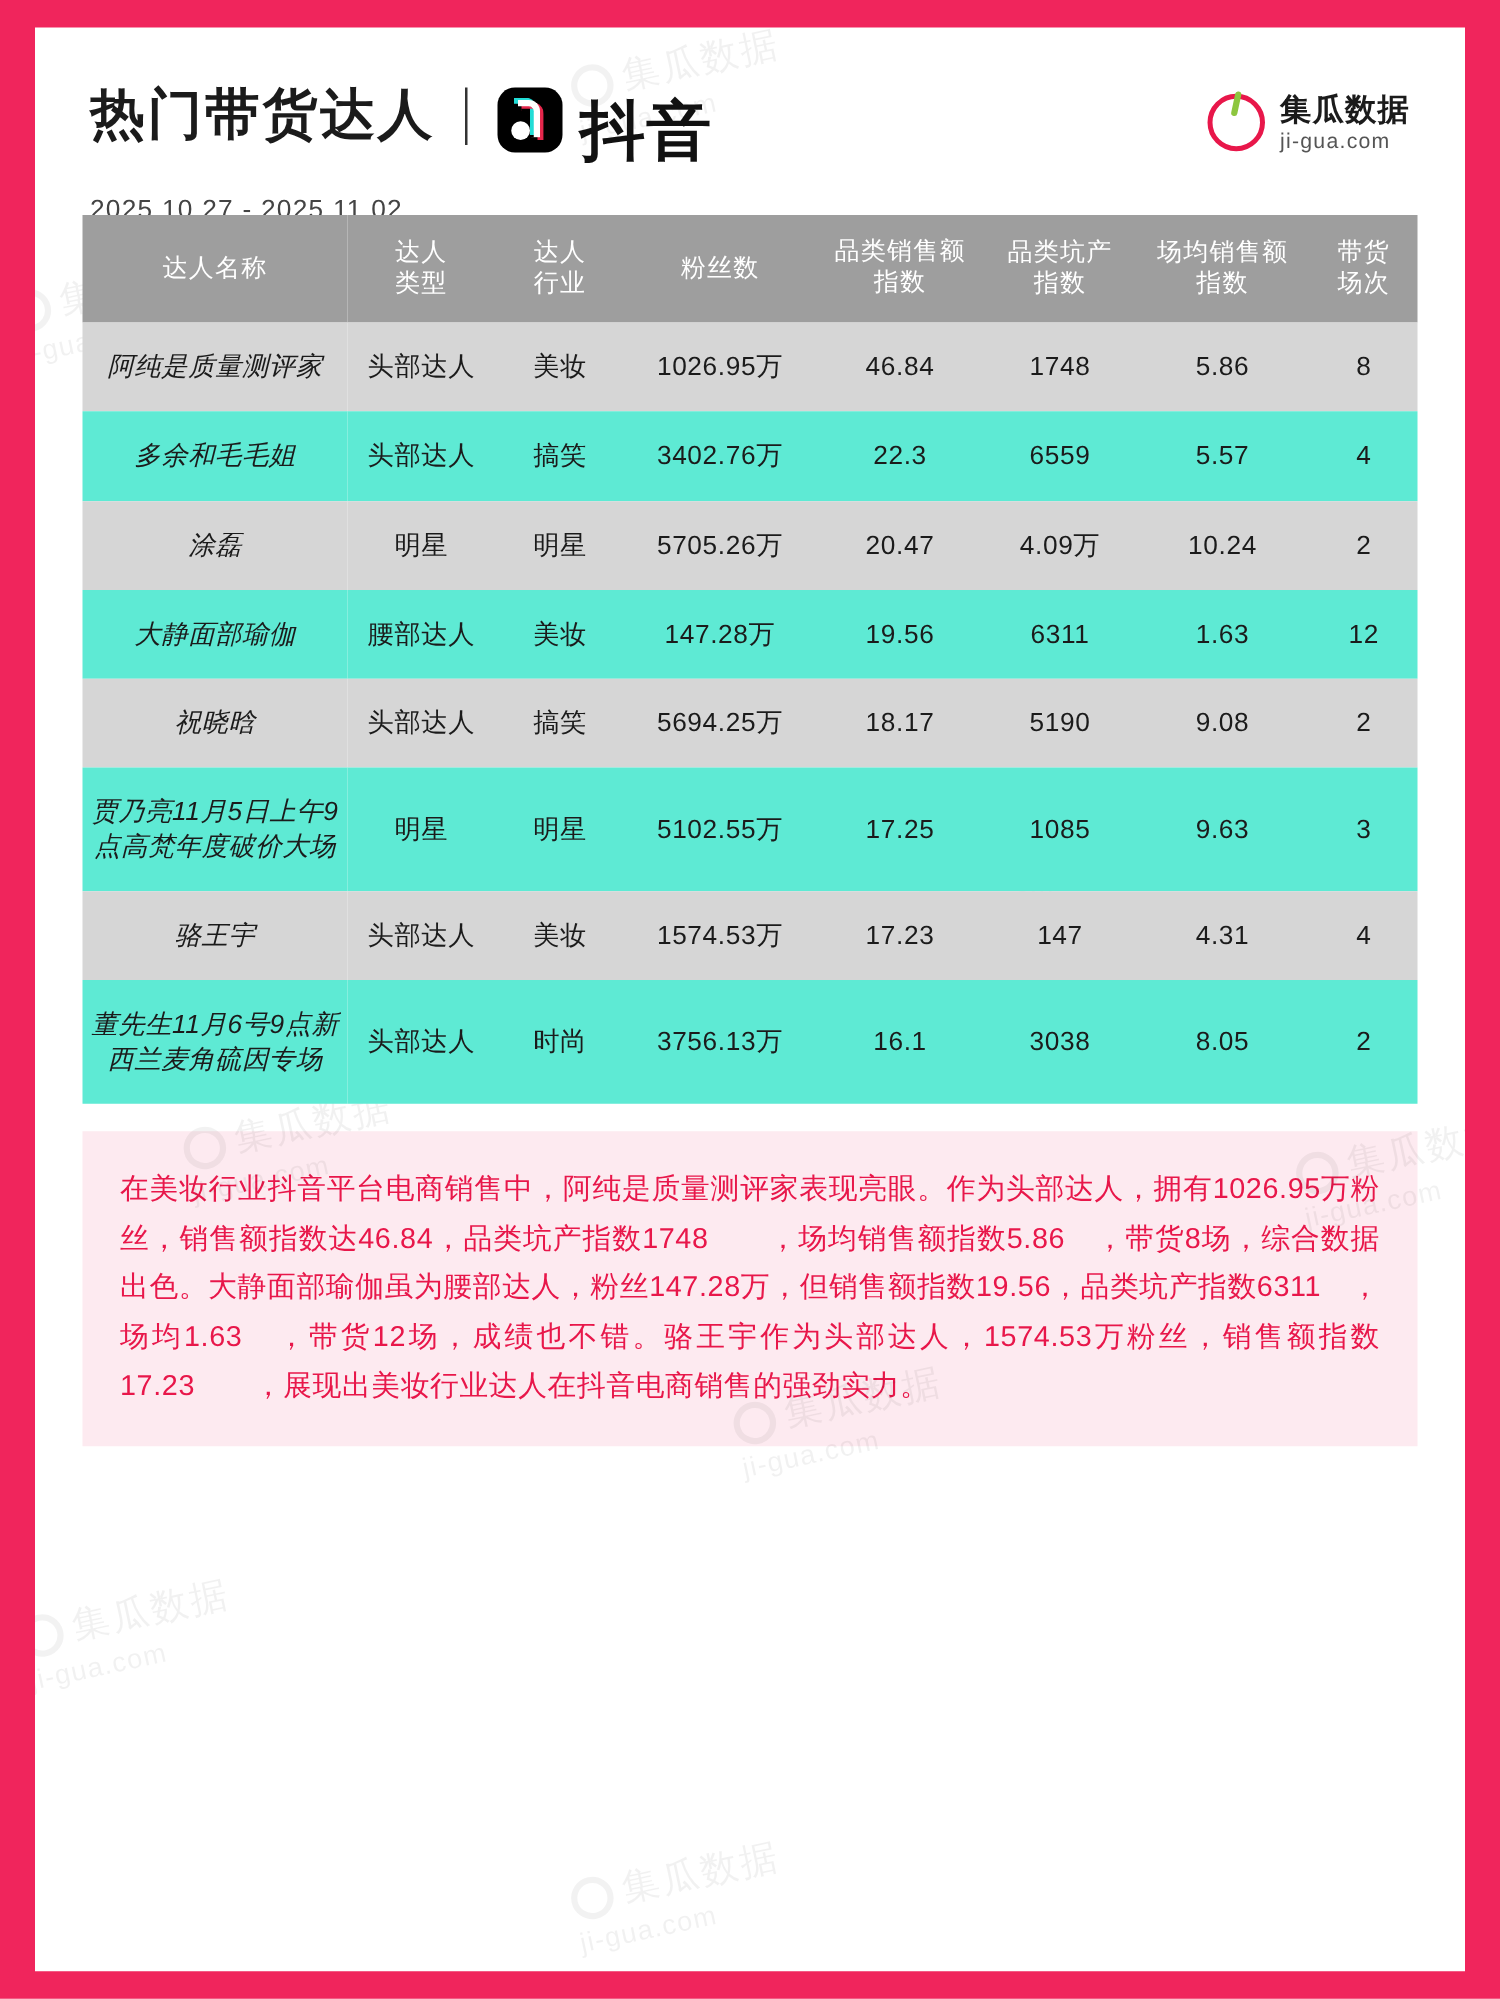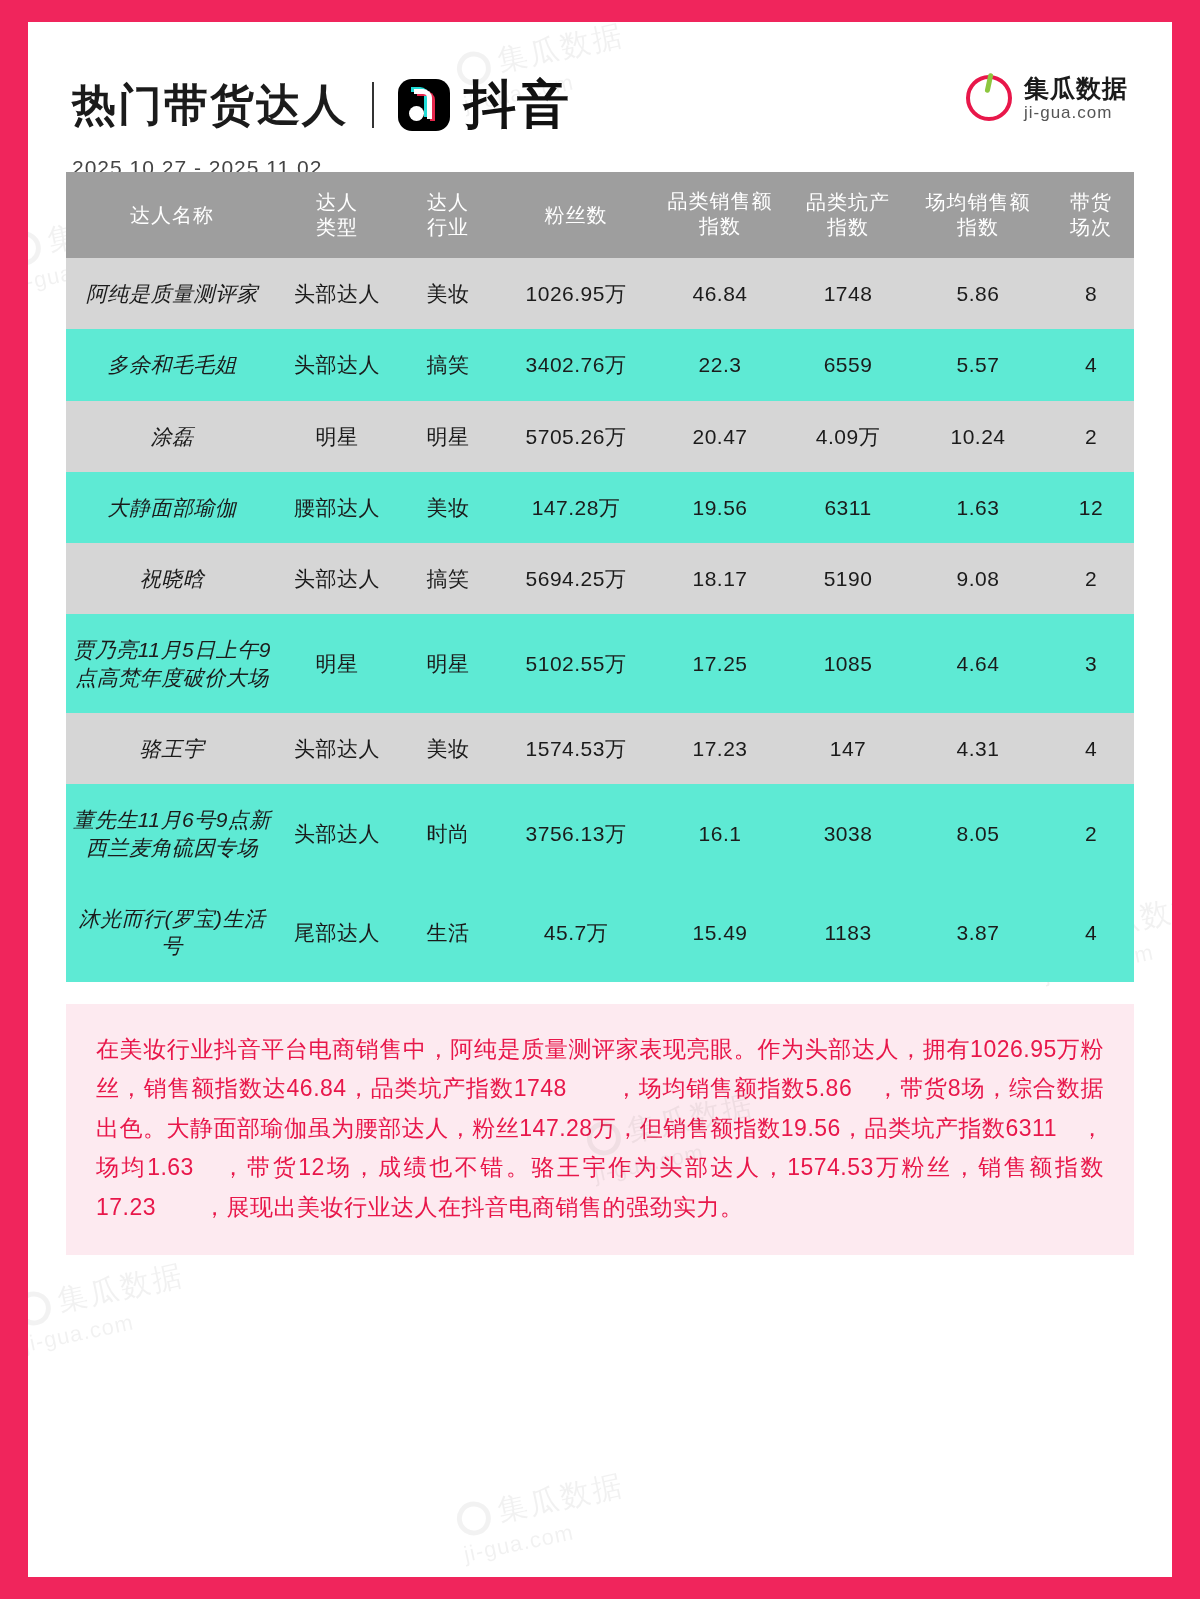--- a/index.html
+++ b/index.html
@@ -40,21 +40,21 @@
     vertical-align: middle;
     margin-right: 8px;
   }
 
   
   .header {
     position: relative;
     padding: 48px 44px 0 44px;
     height: 150px;
   }
-  .title-row { display: flex; align-items: center; }
+  .title-row { display: flex; }
   .big-title {
     font-size: 44px;
     font-weight: bold;
     color: #1b1b1b;
     letter-spacing: 2px;
     line-height: 1;
   }
   .divider-v {
     width: 2px;
     height: 46px;
@@ -304,21 +304,21 @@
           <td class="num">9.08</td>
           <td class="num">2</td>
         </tr>
         <tr class="even">
           <td class="name">贾乃亮11月5日上午9点高梵年度破价大场</td>
           <td>明星</td>
           <td>明星</td>
           <td class="num">5102.55万</td>
           <td class="num">17.25</td>
           <td class="num">1085</td>
-          <td class="num">4.64</td>
+          <td class="num">9.63</td>
           <td class="num">3</td>
         </tr>
         <tr class="odd">
           <td class="name">骆王宇</td>
           <td>头部达人</td>
           <td>美妆</td>
           <td class="num">1574.53万</td>
           <td class="num">17.23</td>
           <td class="num">147</td>
           <td class="num">4.31</td>
@@ -327,29 +327,19 @@
         <tr class="even">
           <td class="name">董先生11月6号9点新西兰麦角硫因专场</td>
           <td>头部达人</td>
           <td>时尚</td>
           <td class="num">3756.13万</td>
           <td class="num">16.1</td>
           <td class="num">3038</td>
           <td class="num">8.05</td>
           <td class="num">2</td>
         </tr>
-        <tr class="even">
-          <td class="name">沐光而行(罗宝)生活号</td>
-          <td>尾部达人</td>
-          <td>生活</td>
-          <td class="num">45.7万</td>
-          <td class="num">15.49</td>
-          <td class="num">1183</td>
-          <td class="num">3.87</td>
-          <td class="num">4</td>
-        </tr>
       </tbody>
     </table>
   </div>
 
   <div class="summary">在美妆行业抖音平台电商销售中，阿纯是质量测评家表现亮眼。作为头部达人，拥有1026.95万粉丝，销售额指数达46.84，品类坑产指数1748　　，场均销售额指数5.86　，带货8场，综合数据出色。大静面部瑜伽虽为腰部达人，粉丝147.28万，但销售额指数19.56，品类坑产指数6311　，场均1.63　，带货12场，成绩也不错。骆王宇作为头部达人，1574.53万粉丝，销售额指数17.23　　，展现出美妆行业达人在抖音电商销售的强劲实力。</div>
 
 </div>
 
 </body></html>

